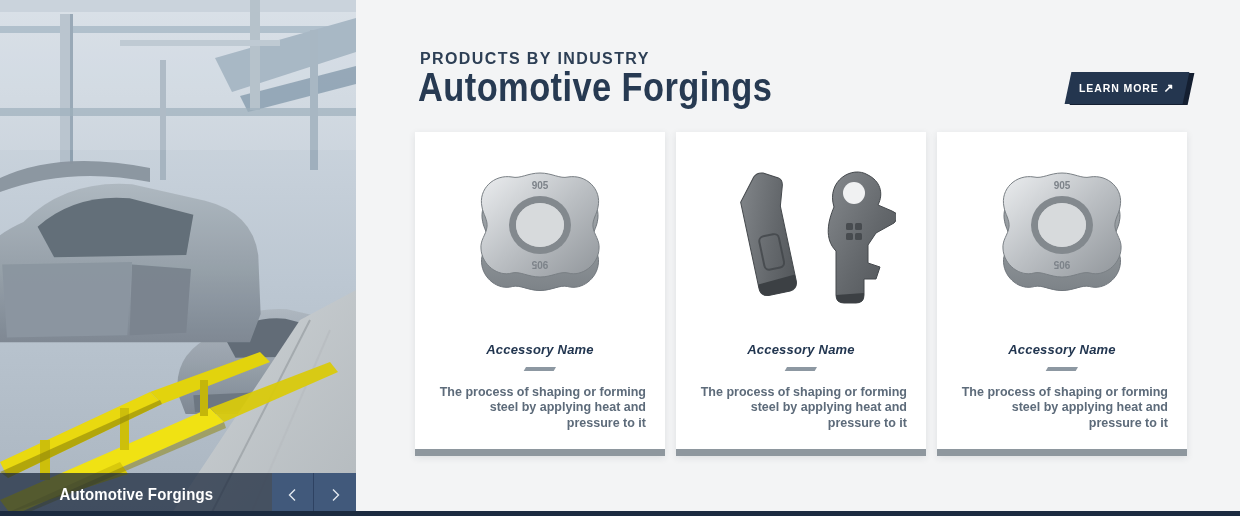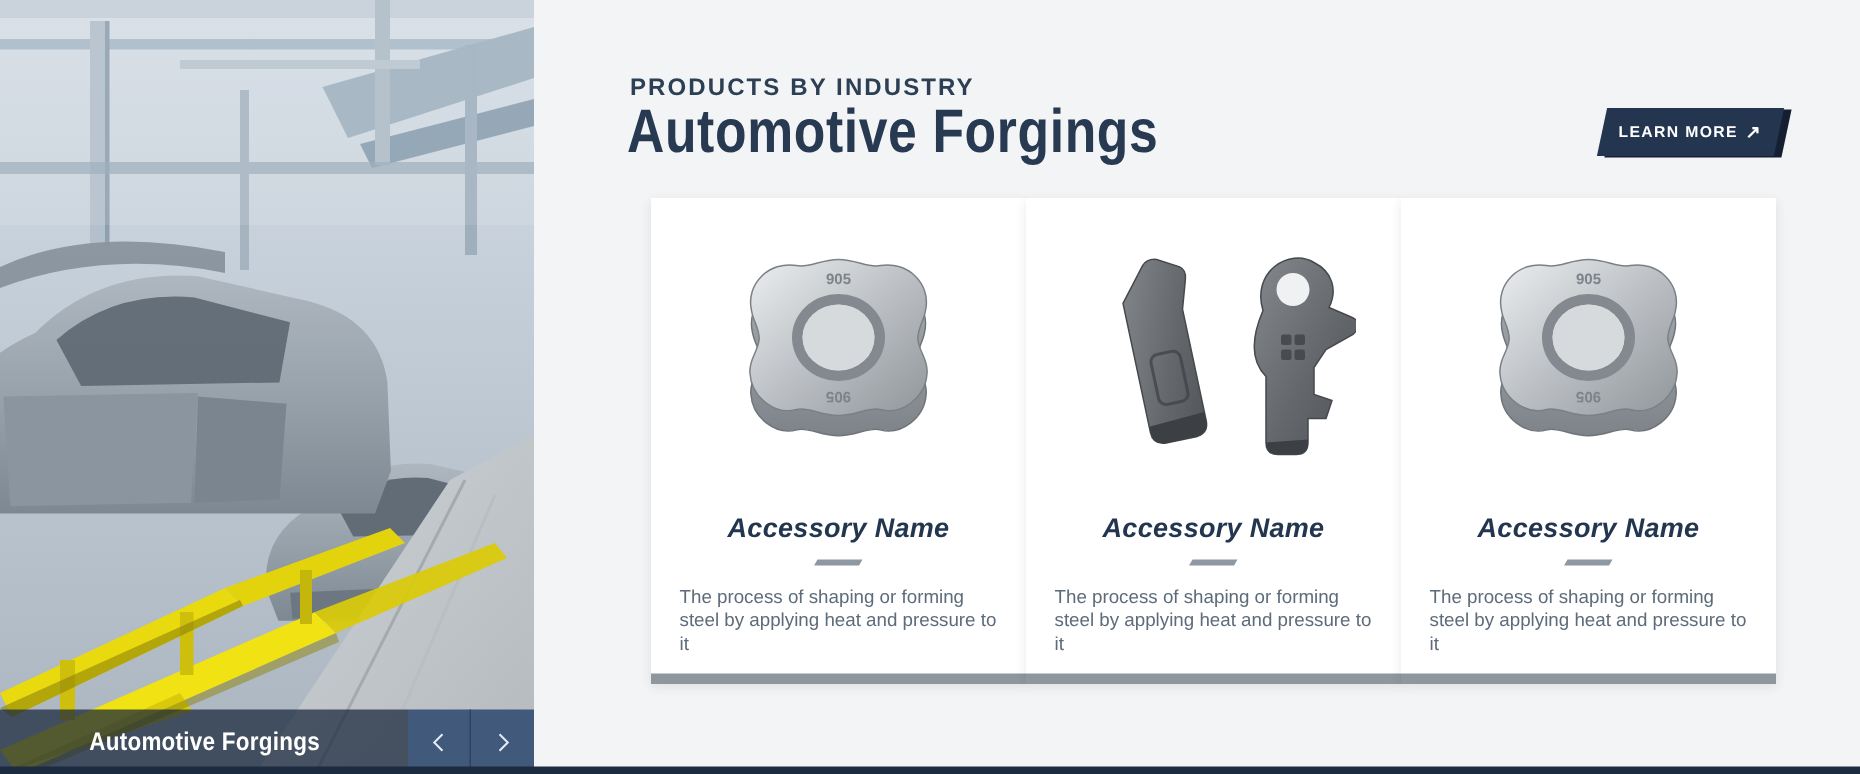--- a/index.html
+++ b/index.html
@@ -30,29 +30,29 @@
   .cta-wrap{position:absolute;left:1068px;top:72px;width:118px;height:32px;}
   .cta-shadow{position:absolute;left:5px;top:1px;width:118px;height:32px;background:#141f31;
               transform:skewX(-12deg);}
   .cta{position:absolute;left:0;top:0;width:118px;height:32px;background:#24364f;border:none;
        transform:skewX(-12deg);cursor:pointer;display:flex;align-items:center;justify-content:center;gap:6px;}
   .cta-inner{transform:skewX(12deg);display:flex;align-items:center;gap:5px;color:#fff;
              font-size:10.5px;font-weight:bold;letter-spacing:.9px;font-family:"Liberation Sans",sans-serif;}
   .cta-arrow{font-size:12px;line-height:1;}
 
   
-  .cards{position:absolute;left:434px;top:132px;display:flex;}
+  .cards{position:absolute;left:415px;top:132px;display:flex;gap:11px;}
   .card{width:250px;background:#fff;box-shadow:0 2px 7px rgba(40,50,60,.10);cursor:pointer;}
   .card-body{height:317px;}
   .card-img{height:176px;padding-top:20px;display:flex;align-items:center;justify-content:center;}
   .card-title{margin:14px 0 0;text-align:center;font-style:italic;font-weight:bold;
-              font-size:18px;color:#223650;letter-spacing:.2px;}
+              font-size:13px;color:#223650;letter-spacing:.2px;}
   .divider{width:30px;height:3.5px;background:#8d98a2;margin:10px auto 0;transform:skewX(-30deg);}
-  .card-desc{margin:14px auto 0;width:212px;text-align:left;font-size:12.5px;
-             line-height:15.5px;color:#5d6b7a;}
+  .card-desc{margin:14px auto 0;width:212px;text-align:right;font-size:12.5px;
+             line-height:15.5px;color:#5d6b7a;font-weight:bold;}
   .card-bar{height:7px;background:#8e979e;}
 
   
   .bottom-strip{position:absolute;left:0;bottom:0;width:1240px;height:5px;background:#1c2b40;z-index:9;}
 </style>
 </head>
 <body>
 
 <div class="page">
 

